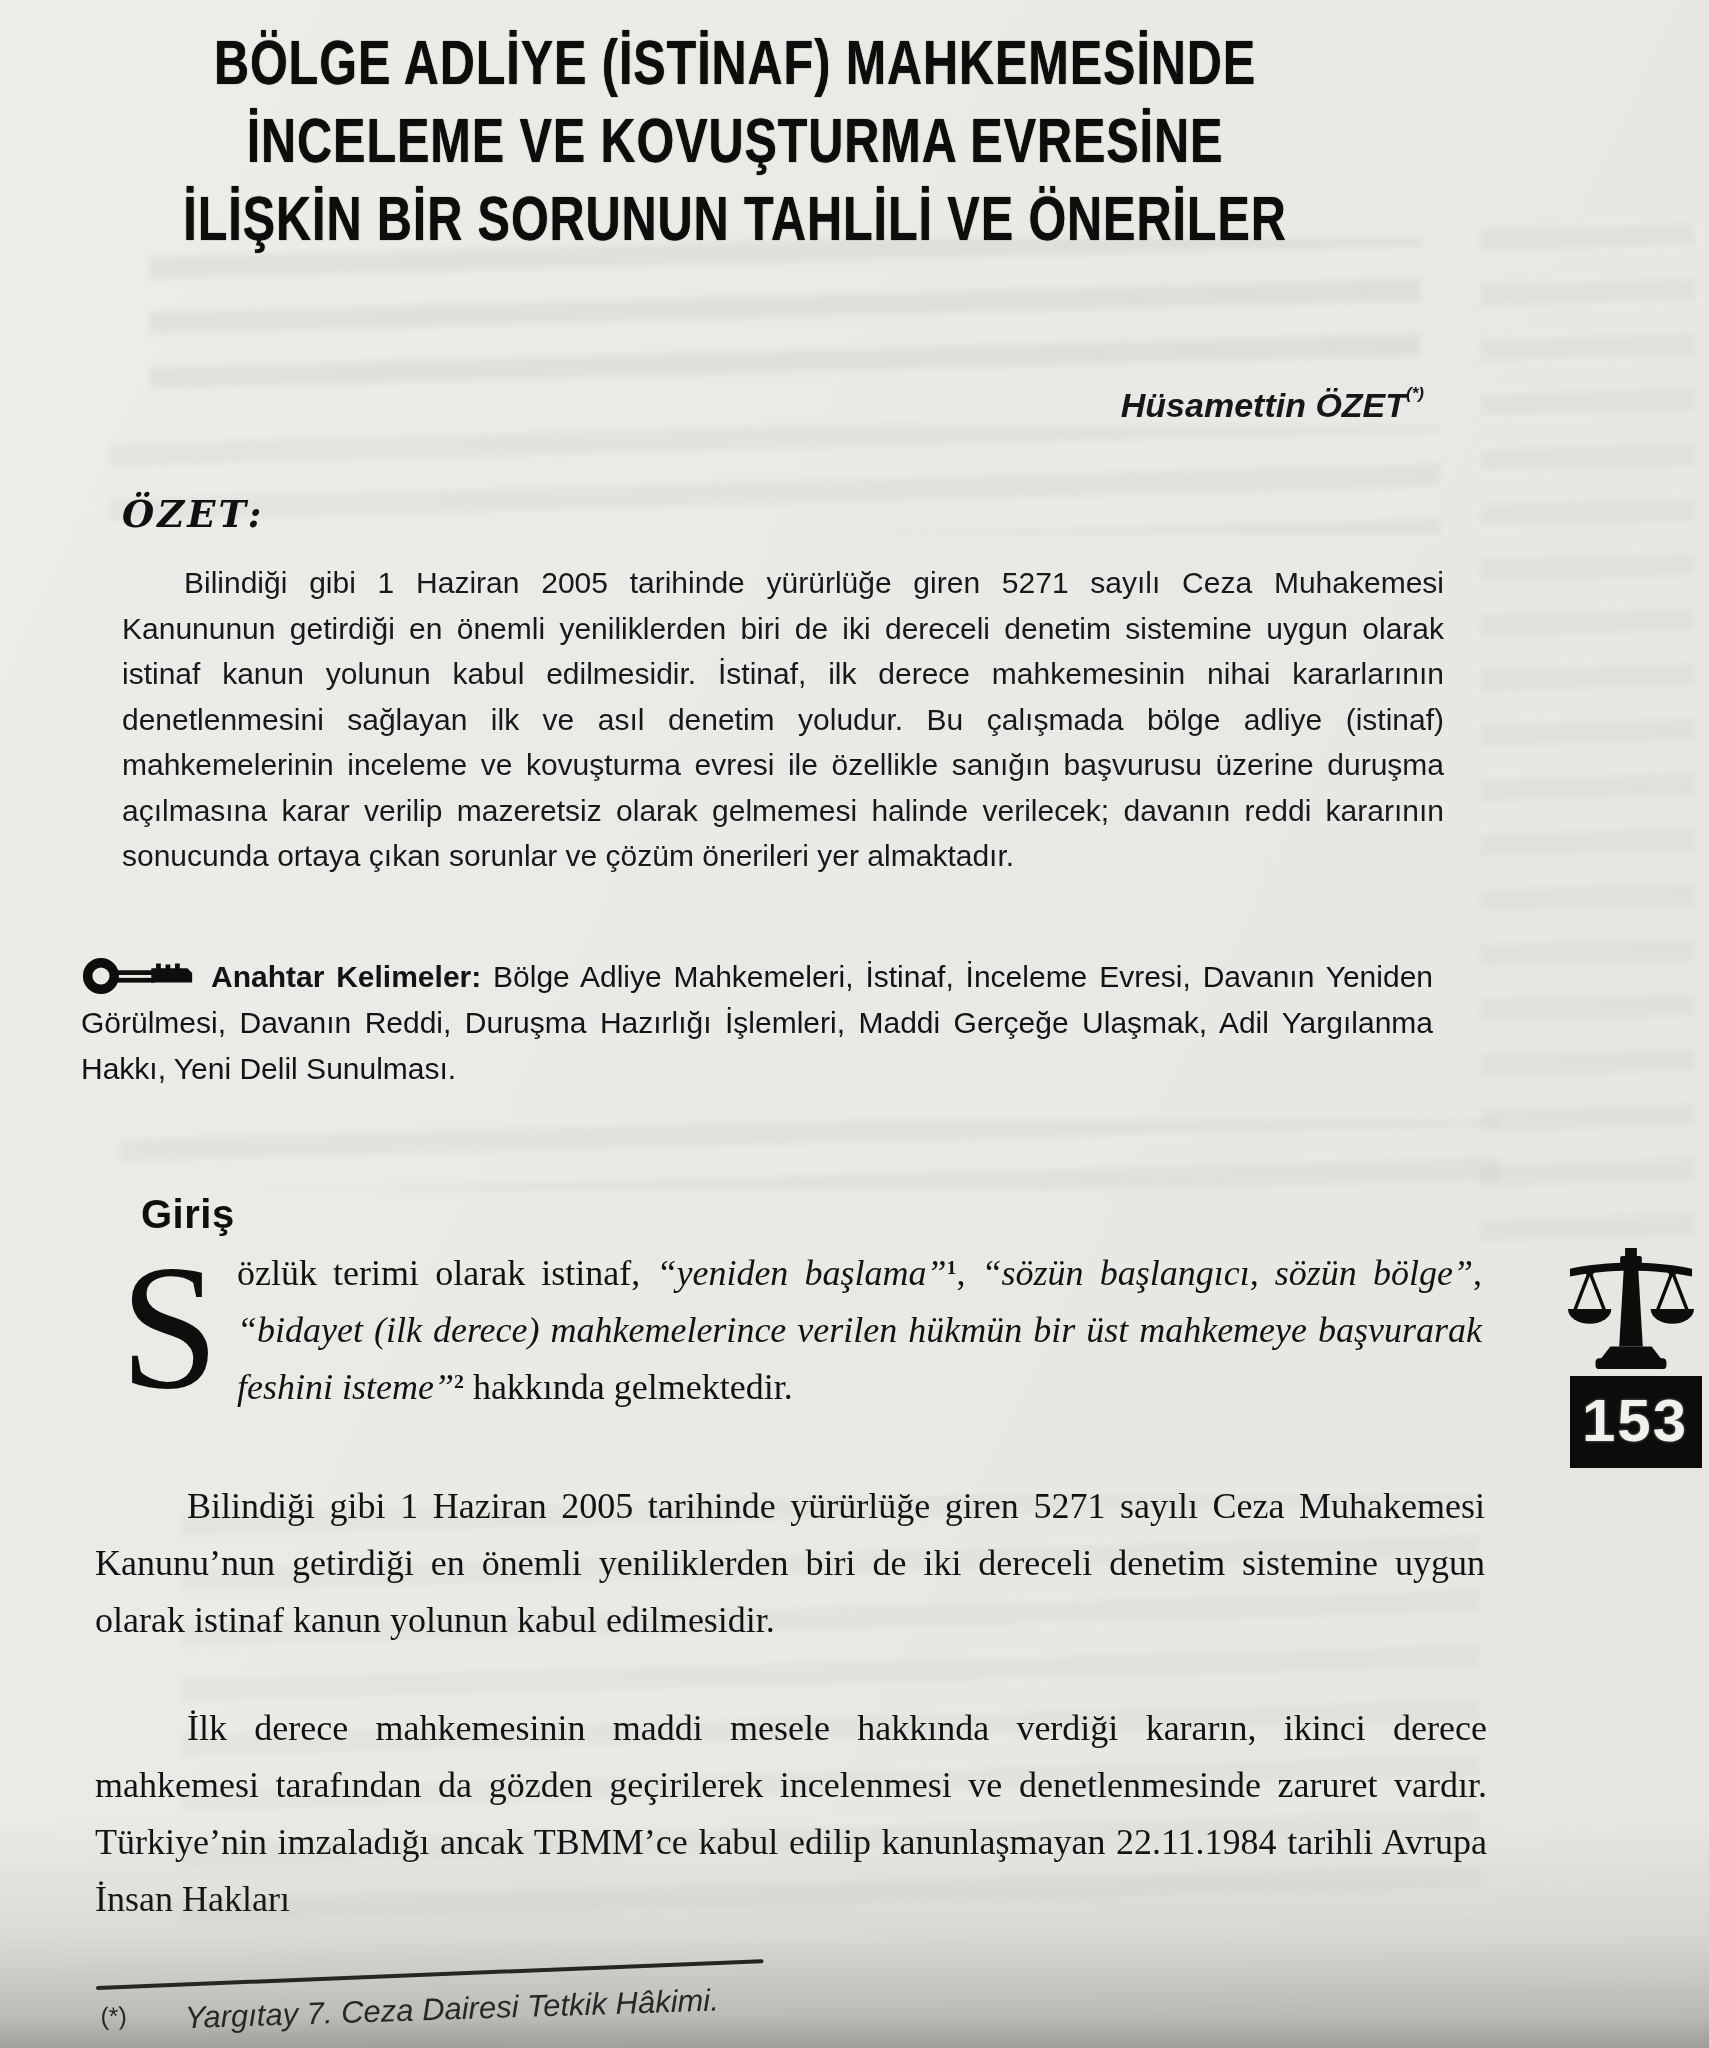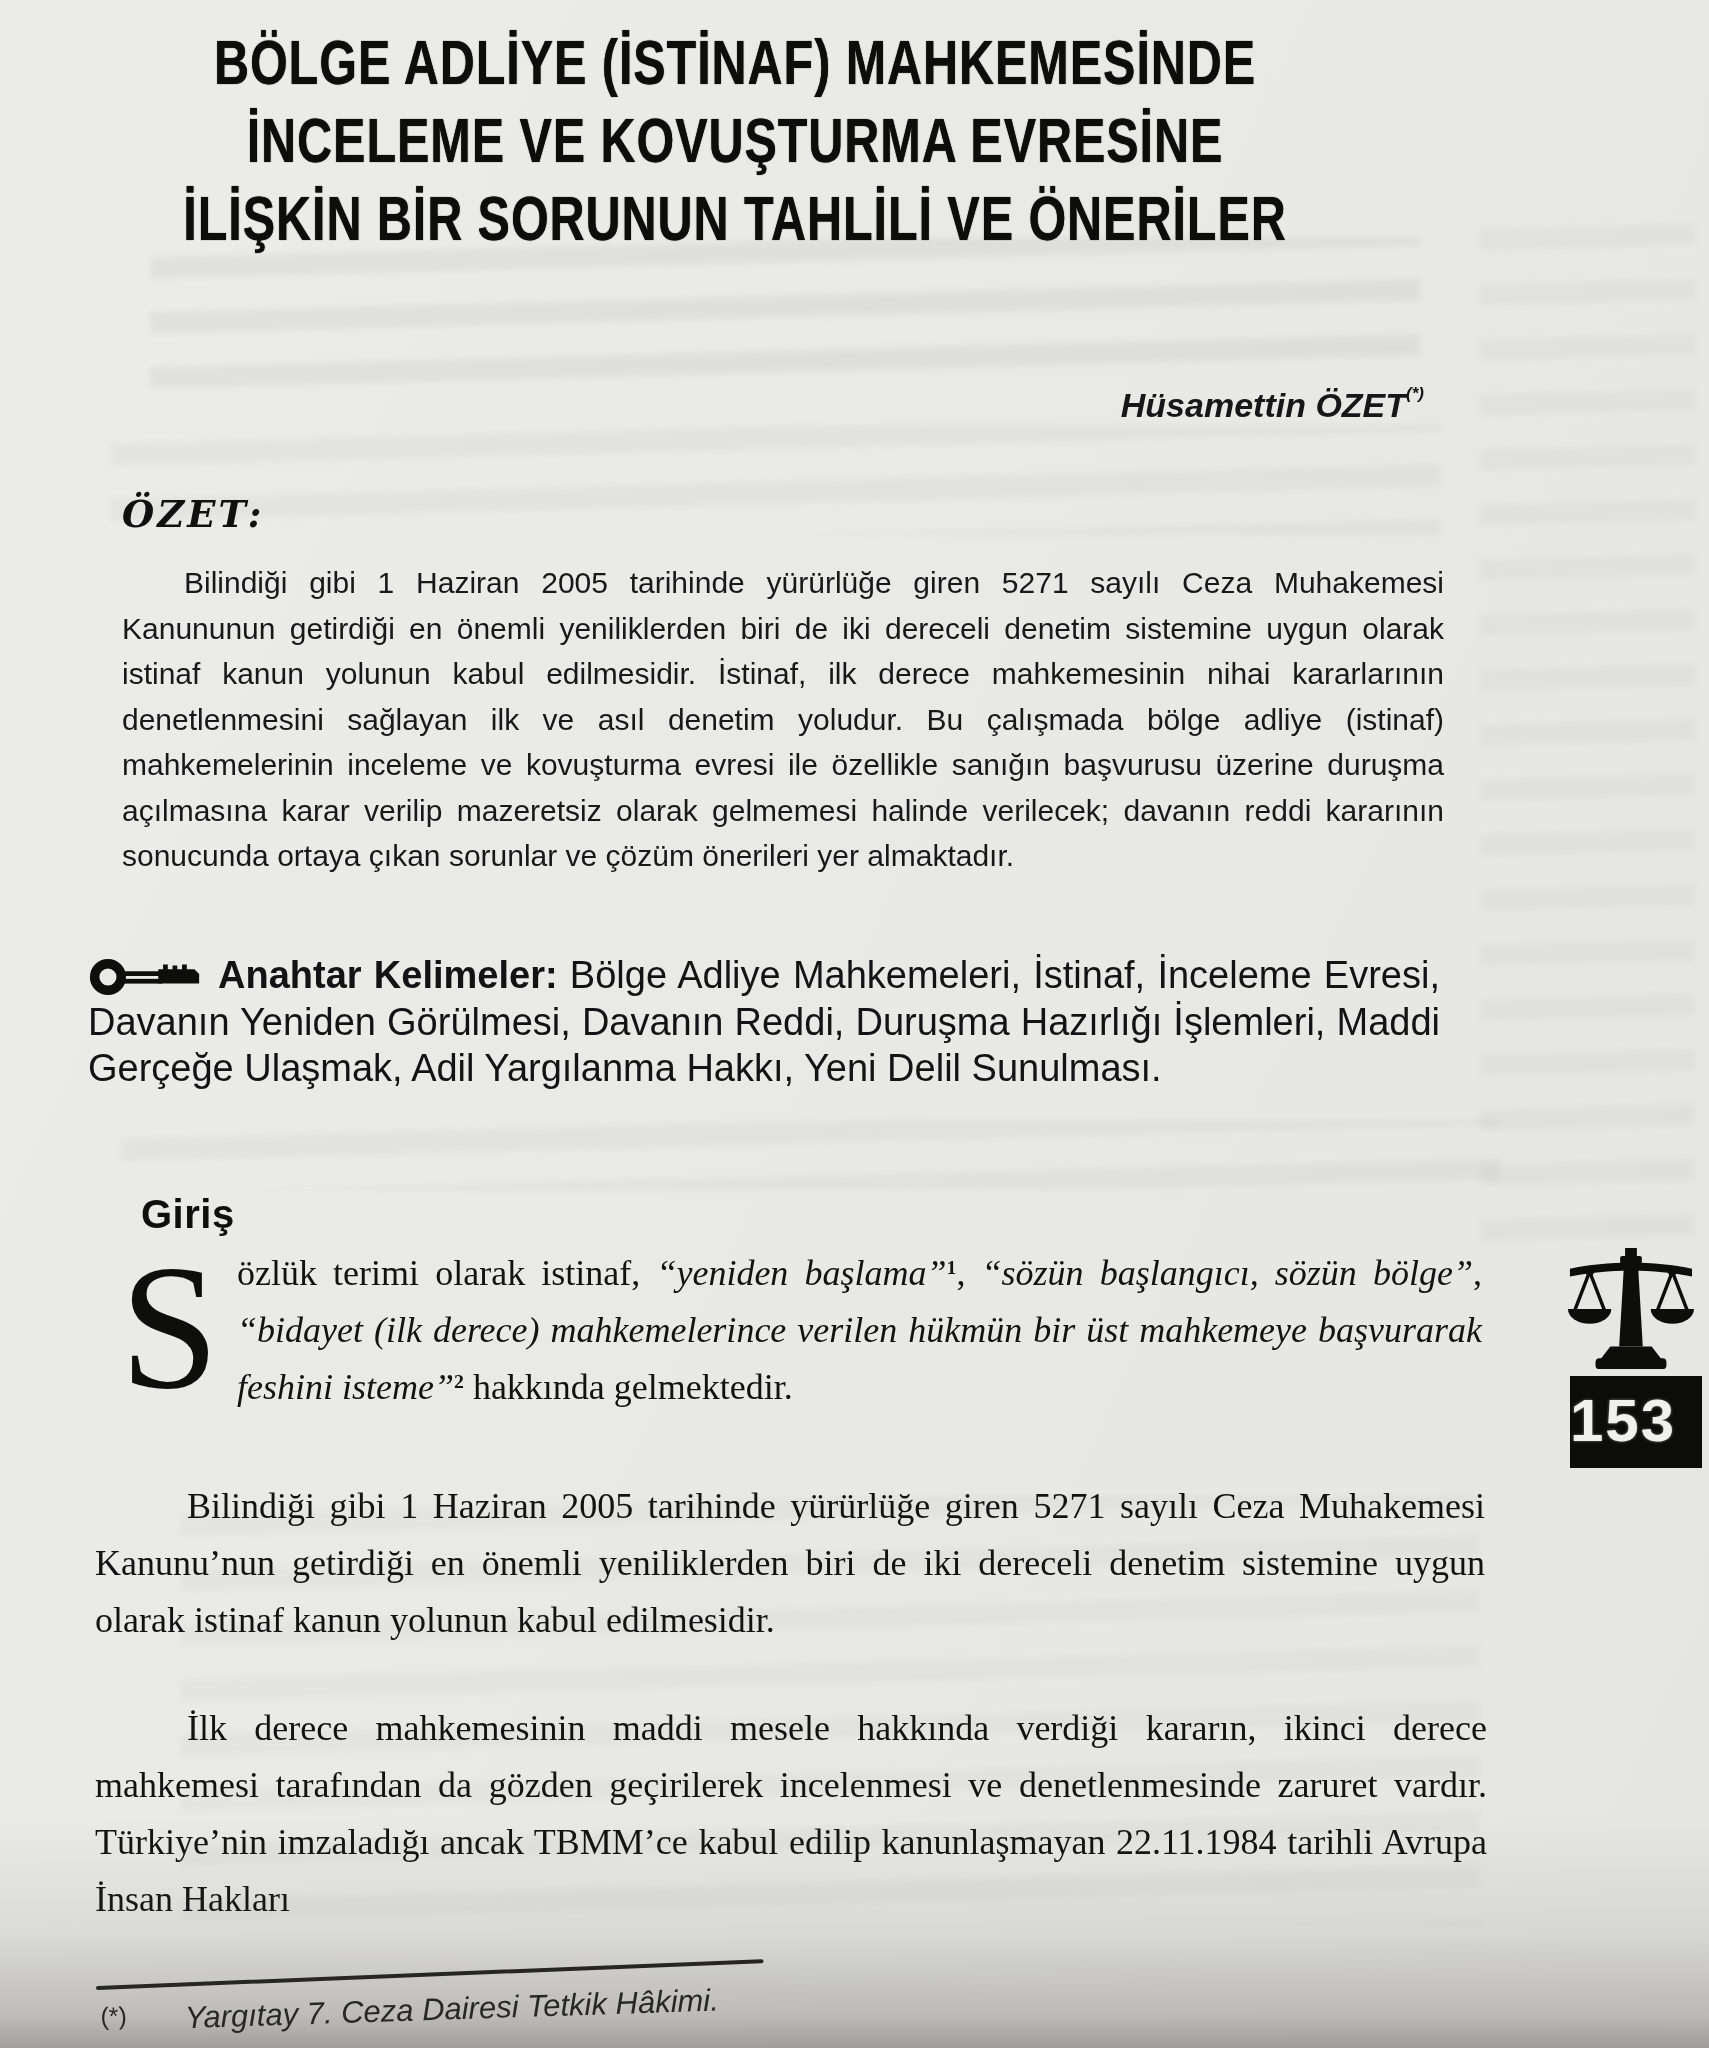--- a/index.html
+++ b/index.html
@@ -55,23 +55,23 @@
     font-family:"DejaVu Serif",serif;
     font-style:italic;font-weight:700;font-size:37px;letter-spacing:3px;color:#101010;
   }
   .abstract{
     position:absolute;left:122px;top:560px;width:1322px;margin:0;
     font-family:"Liberation Sans",sans-serif;
     font-size:30px;line-height:45.5px;text-align:justify;text-indent:62px;
     color:#18181a;
   }
   .keywords{
-    position:absolute;left:88px;top:952px;width:1352px;margin:0;
+    position:absolute;left:81px;top:952px;width:1352px;margin:0;
     font-family:"Liberation Sans",sans-serif;
-    font-size:38px;line-height:46px;text-align:justify;color:#131315;
+    font-size:30px;line-height:46px;text-align:justify;color:#131315;
   }
   .keywords b{font-weight:700;}
   .key-svg{vertical-align:-11px;margin-right:16px;}
   .giris{
     position:absolute;left:125px;top:1176px;margin:16px;
     font-family:"Liberation Sans",sans-serif;
     font-weight:700;font-size:40px;color:#0f0f0e;letter-spacing:0.5px;
   }
   .body-par{
     position:absolute;margin:0;
@@ -89,21 +89,21 @@
     font-size:178px;line-height:156px;
     margin:4px 18px 0 0;color:#0e0e0d;
   }
   .scales{position:absolute;left:1566px;top:1248px;width:128px;height:128px;}
   .pagenum-box{
     position:absolute;left:1570px;top:1376px;width:132px;height:92px;
     background:#0c0c0b;
     color:#f0f0ec;
     font-family:"Liberation Sans",sans-serif;
     font-weight:700;font-size:60px;line-height:90px;
-    padding-left:0;box-sizing:border-box;letter-spacing:2px;
+    padding-left:12px;box-sizing:border-box;letter-spacing:2px;
     text-shadow:0 0 3px rgba(255,255,255,0.45);
   }
   .footnote-rule{
     position:absolute;left:96px;top:1986px;width:668px;height:4px;
     background:#1d1d1c;transform:rotate(-2.3deg);transform-origin:left center;
     border-radius:2px;
   }
   .footnote{
     position:absolute;left:100px;top:2002px;width:1150px;
     font-family:"Liberation Sans",sans-serif;

